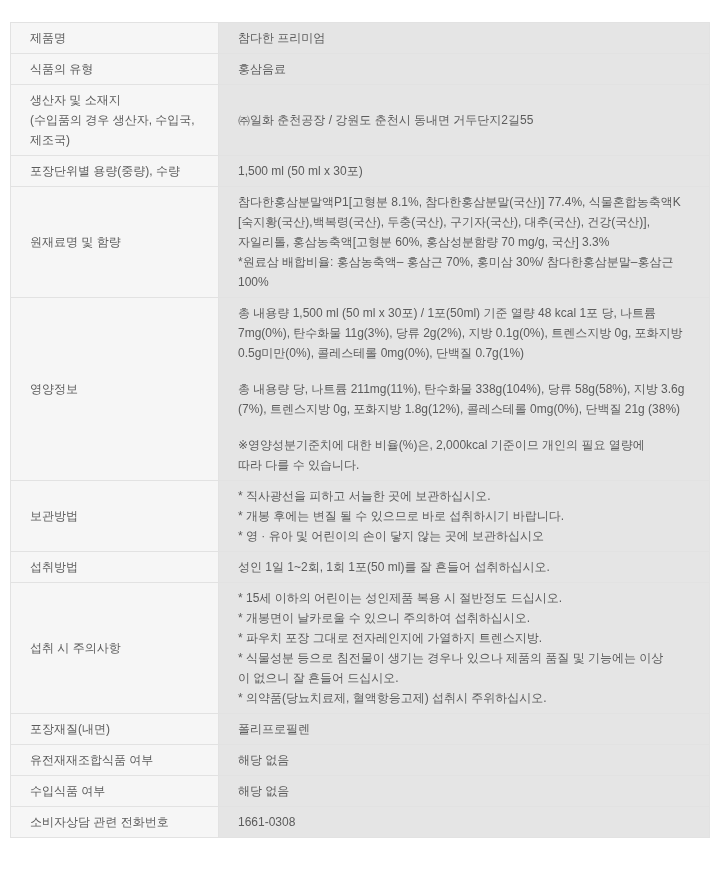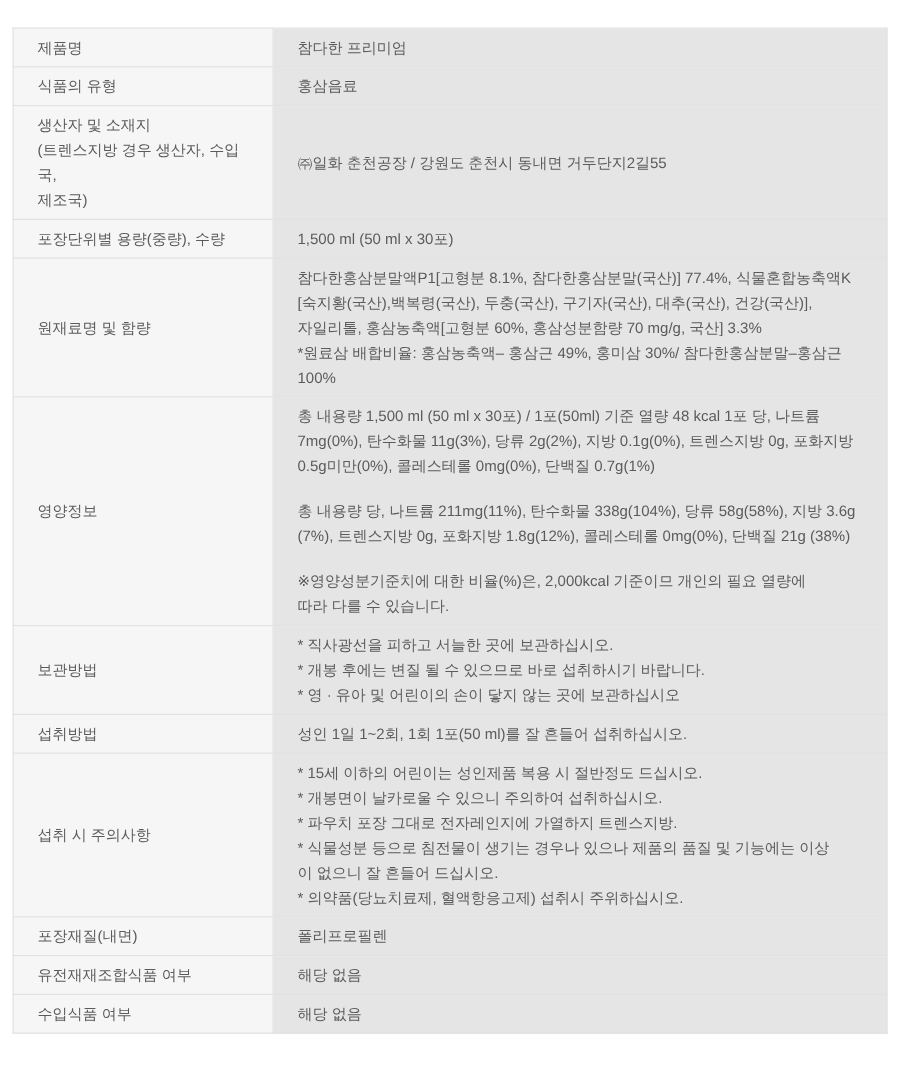--- a/index.html
+++ b/index.html
@@ -66,21 +66,21 @@
           <th class="label-cell">
             <div class="line">식품의 유형</div>
           </th>
           <td class="value-cell">
             <div class="line">홍삼음료</div>
           </td>
         </tr>
         <tr>
           <th class="label-cell">
             <div class="line">생산자 및 소재지</div>
-            <div class="line">(트렌스지방 경우 생산자, 수입국,</div>
+            <div class="line">(수입품의 경우 생산자, 수입국,</div>
             <div class="line">제조국)</div>
           </th>
           <td class="value-cell">
             <div class="line">㈜일화 춘천공장 / 강원도 춘천시 동내면 거두단지2길55</div>
           </td>
         </tr>
         <tr>
           <th class="label-cell">
             <div class="line">포장단위별 용량(중량), 수량</div>
           </th>
@@ -89,21 +89,21 @@
           </td>
         </tr>
         <tr>
           <th class="label-cell">
             <div class="line">원재료명 및 함량</div>
           </th>
           <td class="value-cell">
             <div class="line">참다한홍삼분말액P1[고형분 8.1%, 참다한홍삼분말(국산)] 77.4%, 식물혼합농축액K</div>
             <div class="line">[숙지황(국산),백복령(국산), 두충(국산), 구기자(국산), 대추(국산), 건강(국산)],</div>
             <div class="line">자일리톨, 홍삼농축액[고형분 60%, 홍삼성분함량 70 mg/g, 국산] 3.3%</div>
-            <div class="line">*원료삼 배합비율: 홍삼농축액– 홍삼근 49%, 홍미삼 30%/ 참다한홍삼분말–홍삼근 100%</div>
+            <div class="line">*원료삼 배합비율: 홍삼농축액– 홍삼근 70%, 홍미삼 30%/ 참다한홍삼분말–홍삼근 100%</div>
           </td>
         </tr>
         <tr>
           <th class="label-cell">
             <div class="line">영양정보</div>
           </th>
           <td class="value-cell">
             <div class="line">총 내용량 1,500 ml (50 ml x 30포) / 1포(50ml) 기준 열량 48 kcal 1포 당, 나트륨</div>
             <div class="line">7mg(0%), 탄수화물 11g(3%), 당류 2g(2%), 지방 0.1g(0%), 트렌스지방 0g, 포화지방</div>
             <div class="line">0.5g미만(0%), 콜레스테롤 0mg(0%), 단백질 0.7g(1%)</div>
@@ -163,16 +163,24 @@
           </td>
         </tr>
         <tr>
           <th class="label-cell">
             <div class="line">수입식품 여부</div>
           </th>
           <td class="value-cell">
             <div class="line">해당 없음</div>
           </td>
         </tr>
+        <tr>
+          <th class="label-cell">
+            <div class="line">소비자상담 관련 전화번호</div>
+          </th>
+          <td class="value-cell">
+            <div class="line">1661-0308</div>
+          </td>
+        </tr>
       </tbody>
   </table>
 
 </div>
 
 </body></html>

